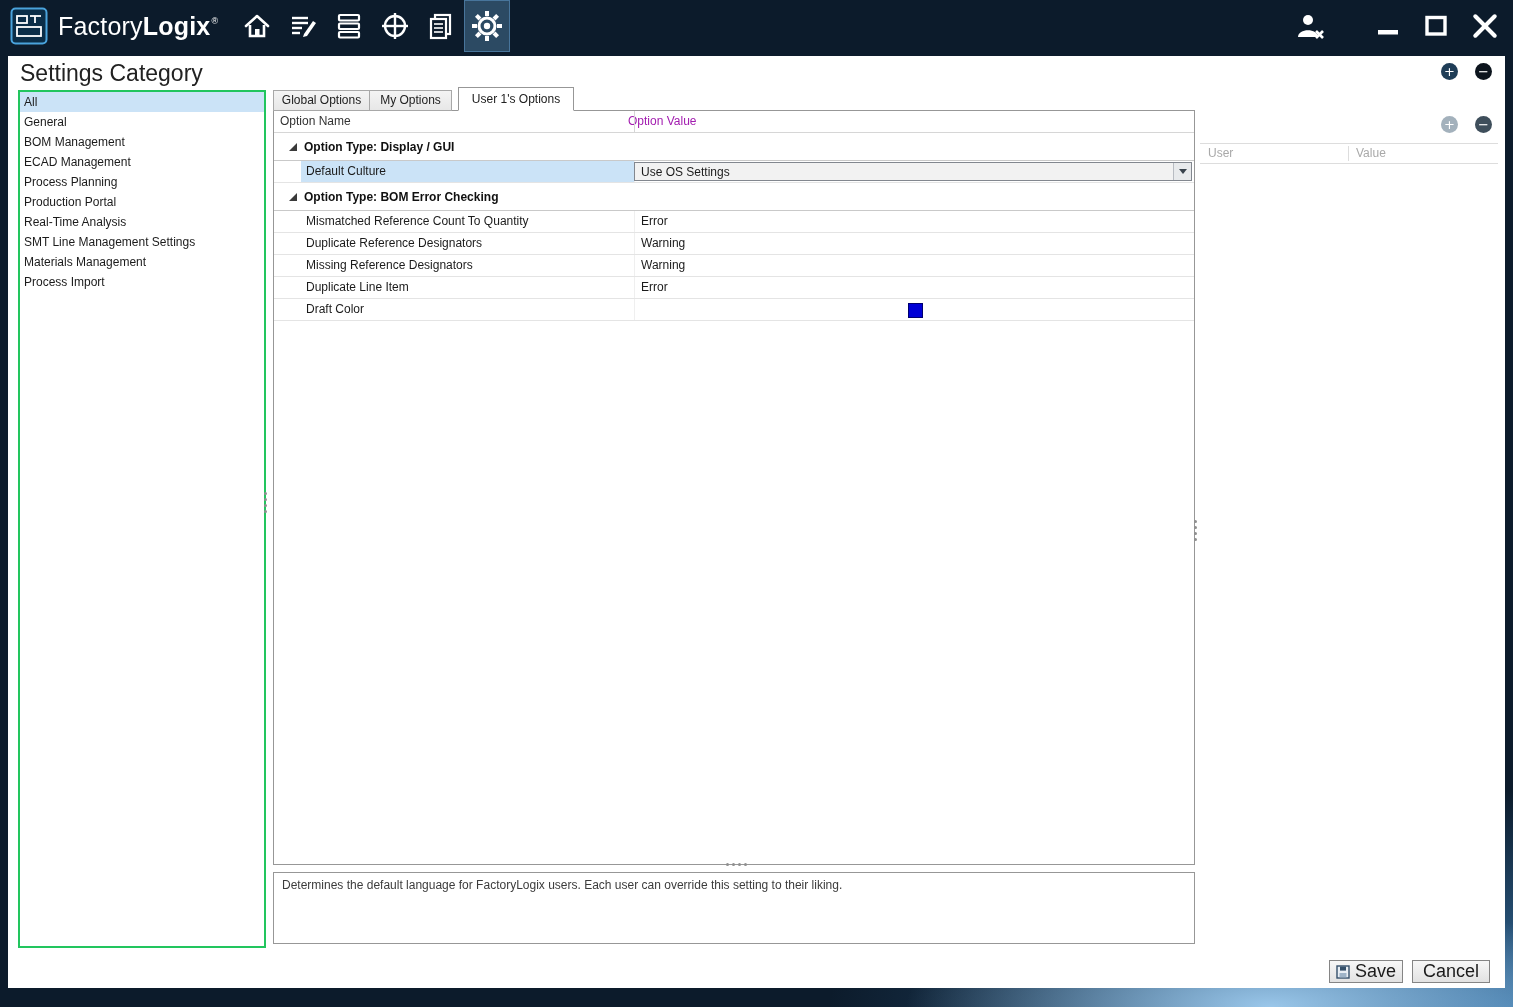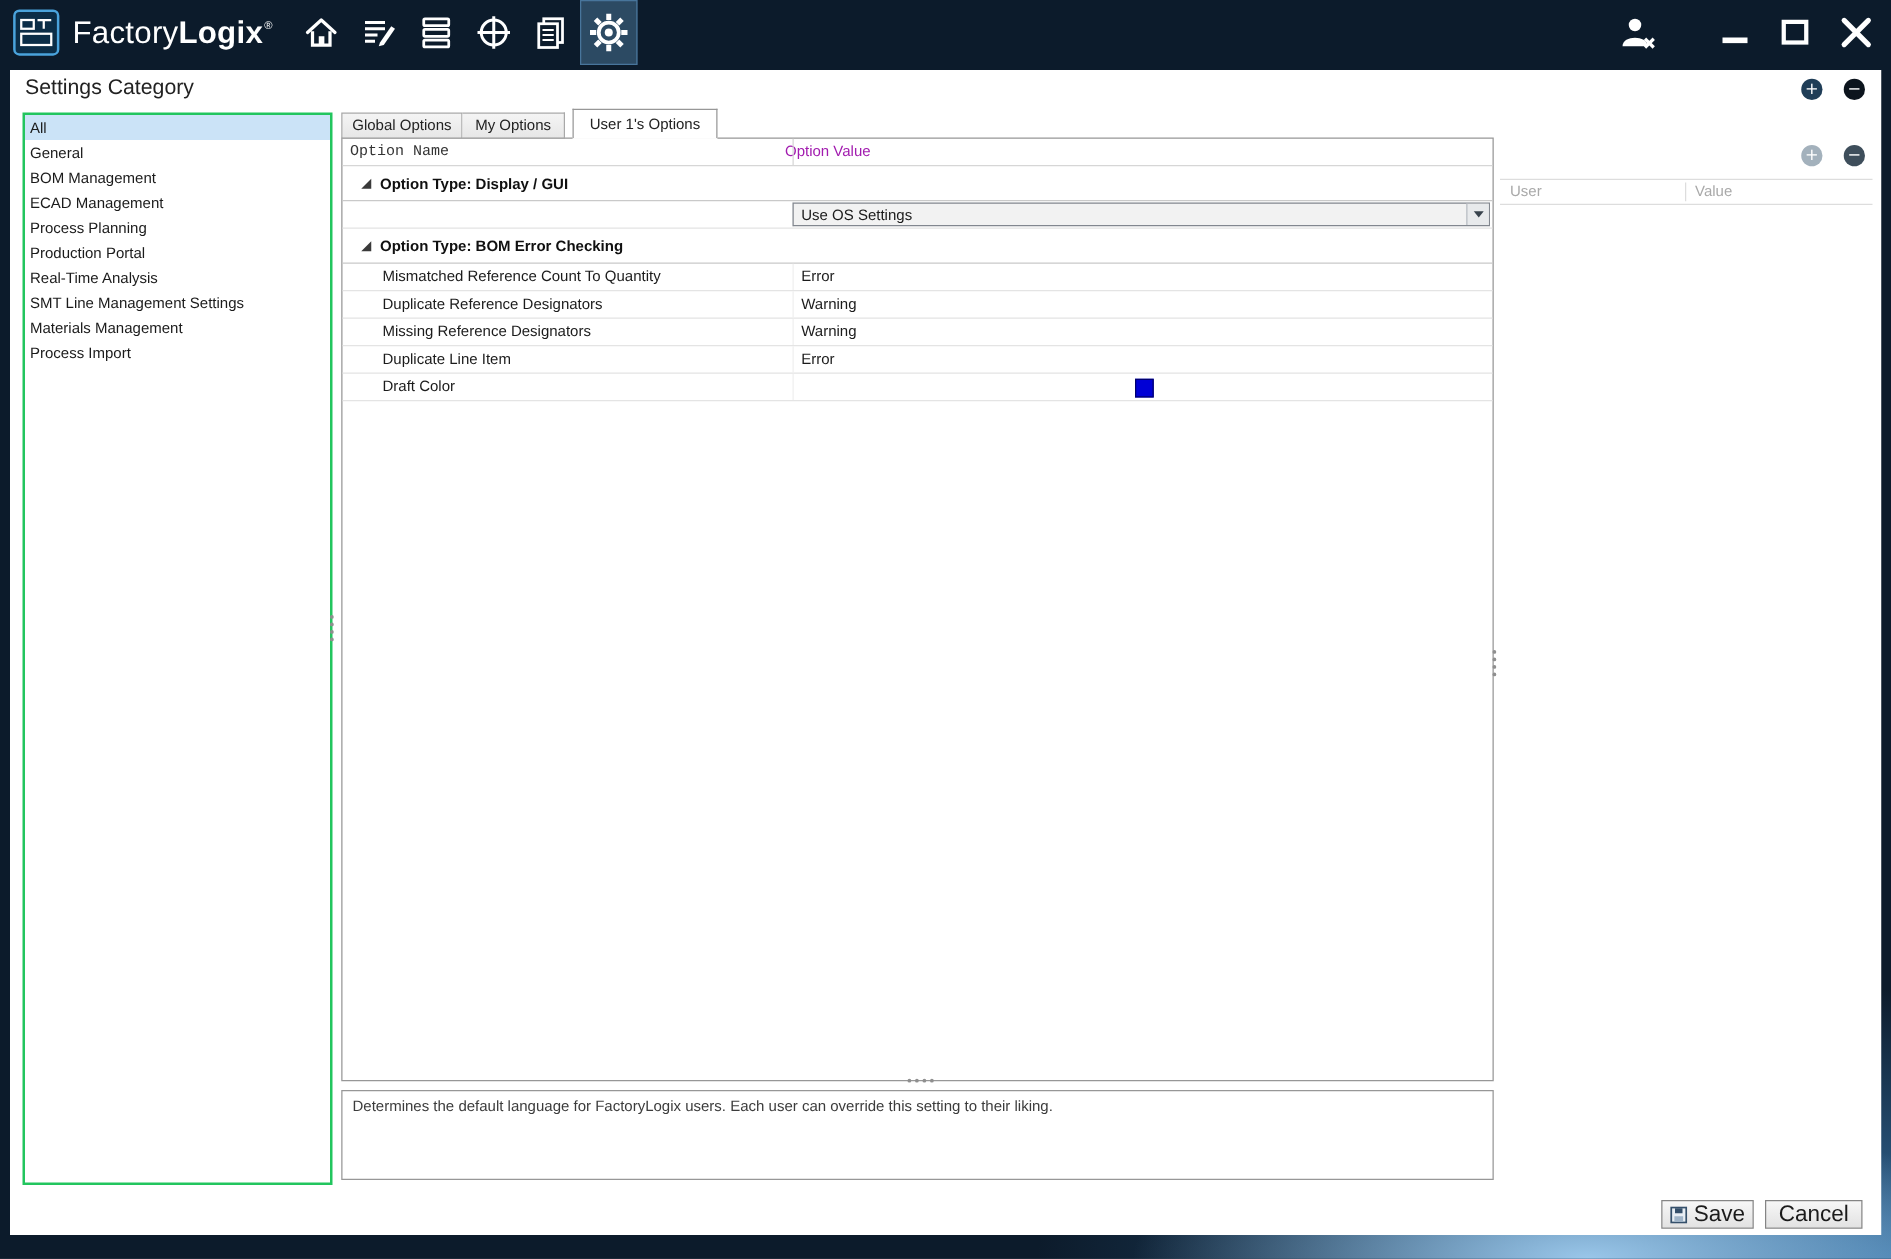--- a/index.html
+++ b/index.html
@@ -18,41 +18,41 @@
   .app-name .reg{font-size:9px;position:relative;top:-11px;margin-left:1px;}
   .tools{display:flex;align-items:center;margin-left:16px;height:52px;}
   .tool{width:46px;height:52px;display:flex;align-items:center;justify-content:center;cursor:pointer;}
   .tool.active{background:#2c4a63;box-shadow:inset 0 0 0 1px #48759b;}
   .win-controls{margin-left:auto;display:flex;align-items:center;gap:22px;padding-right:14px;}
   .win-controls .userbtn{margin-right:28px;display:flex;}
   .win-controls .wbtn{display:flex;cursor:pointer;}
 
   
   .content{position:absolute;left:8px;top:56px;width:1497px;height:932px;background:#fff;font-size:12px;color:#1b1b1b;}
-  .settings-title{position:absolute;left:12px;top:4px;font-size:17px;color:#222;}
+  .settings-title{position:absolute;left:12px;top:4px;font-size:23px;color:#222;}
   .circle-btn{position:absolute;width:17px;height:17px;border-radius:50%;color:#fff;display:flex;align-items:center;justify-content:center;font-size:13px;line-height:1;cursor:pointer;font-family:"DejaVu Sans",sans-serif;}
   .cb-dark{background:#1f3d57;}
   .cb-darker{background:#0c141d;}
   .cb-light{background:#a3b1bc;}
   .cb-mid{background:#3e4e5b;}
 
   .category-list{position:absolute;left:10px;top:34px;width:248px;height:858px;border:2px solid #22c55e;box-sizing:border-box;background:#fff;}
   .cat-item{height:20px;line-height:20px;padding-left:4px;cursor:pointer;white-space:nowrap;}
   .cat-item.selected{background:#cbe3f7;}
 
   
   .tabs{position:absolute;left:265px;top:31px;height:24px;display:flex;align-items:flex-end;z-index:2;}
   .tab{box-sizing:border-box;height:21px;line-height:19px;text-align:center;border:1px solid #a8a8a8;background:linear-gradient(#f4f4f4,#e7e7e7);color:#222;cursor:pointer;}
   .tab.t2{border-left:none;}
   .tab.active{height:24px;background:#fff;border:1px solid #979797;border-bottom:1px solid #fff;margin-left:6px;line-height:22px;z-index:3;position:relative;}
 
   
   .options-panel{position:absolute;left:265px;top:54px;width:922px;height:755px;border:1px solid #979797;box-sizing:border-box;background:#fff;}
   .grid-header{position:relative;height:21px;border-bottom:1px solid #d6d6d6;}
-  .grid-header .c1{position:absolute;left:6px;line-height:21px;color:#333;font-family:Liberation Mono, monospace;}
+  .grid-header .c1{position:absolute;left:6px;line-height:21px;color:#333;}
   .grid-header .c2{position:absolute;left:354px;line-height:21px;color:#a21caf;}
   .grid-header::after{content:"";position:absolute;left:360px;top:0;bottom:0;width:1px;background:#d6d6d6;}
   .group-row{position:relative;height:27px;display:flex;align-items:center;border-bottom:1px solid #c9c9c9;font-weight:bold;padding-left:15px;gap:7px;color:#101010;cursor:pointer;}
   .expander{width:0;height:0;border-left:8px solid transparent;border-bottom:8px solid #3a3a3a;}
   .data-row{position:relative;height:21px;border-bottom:1px solid #e4e4e4;cursor:pointer;}
   .data-row::before{content:"";position:absolute;left:360px;top:0;bottom:0;width:1px;background:#efefef;}
   .data-row .name{position:absolute;left:27px;top:0;width:333px;height:21px;line-height:21px;padding-left:5px;box-sizing:border-box;}
   .data-row.selected .name{background:#cbe3f7;}
   .data-row .val{position:absolute;left:367px;top:0;line-height:21px;}
   .combo{position:absolute;left:360px;top:1px;right:2px;bottom:1px;background:#f2f2f2;border:1px solid #82878f;display:flex;align-items:center;cursor:pointer;z-index:1;}
@@ -215,20 +215,21 @@
       <div class="grid-header">
         <span class="c1">Option Name</span>
         <span class="c2">Option Value</span>
       </div>
 
       <div class="group-row">
         <span class="expander"></span>
         <span>Option Type: Display / GUI</span>
       </div>
       <div class="data-row selected">
+        <div class="name">Default Culture</div>
         <div class="combo">
           <span class="combo-text">Use OS Settings</span>
           <span class="combo-btn">
               <i class="chev"></i>
             </span>
         </div>
       </div>
 
       <div class="group-row">
         <span class="expander"></span>

